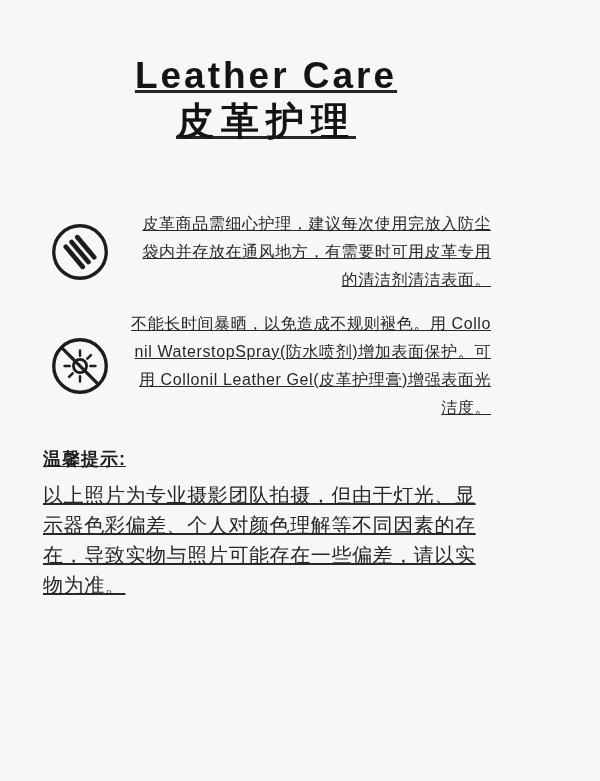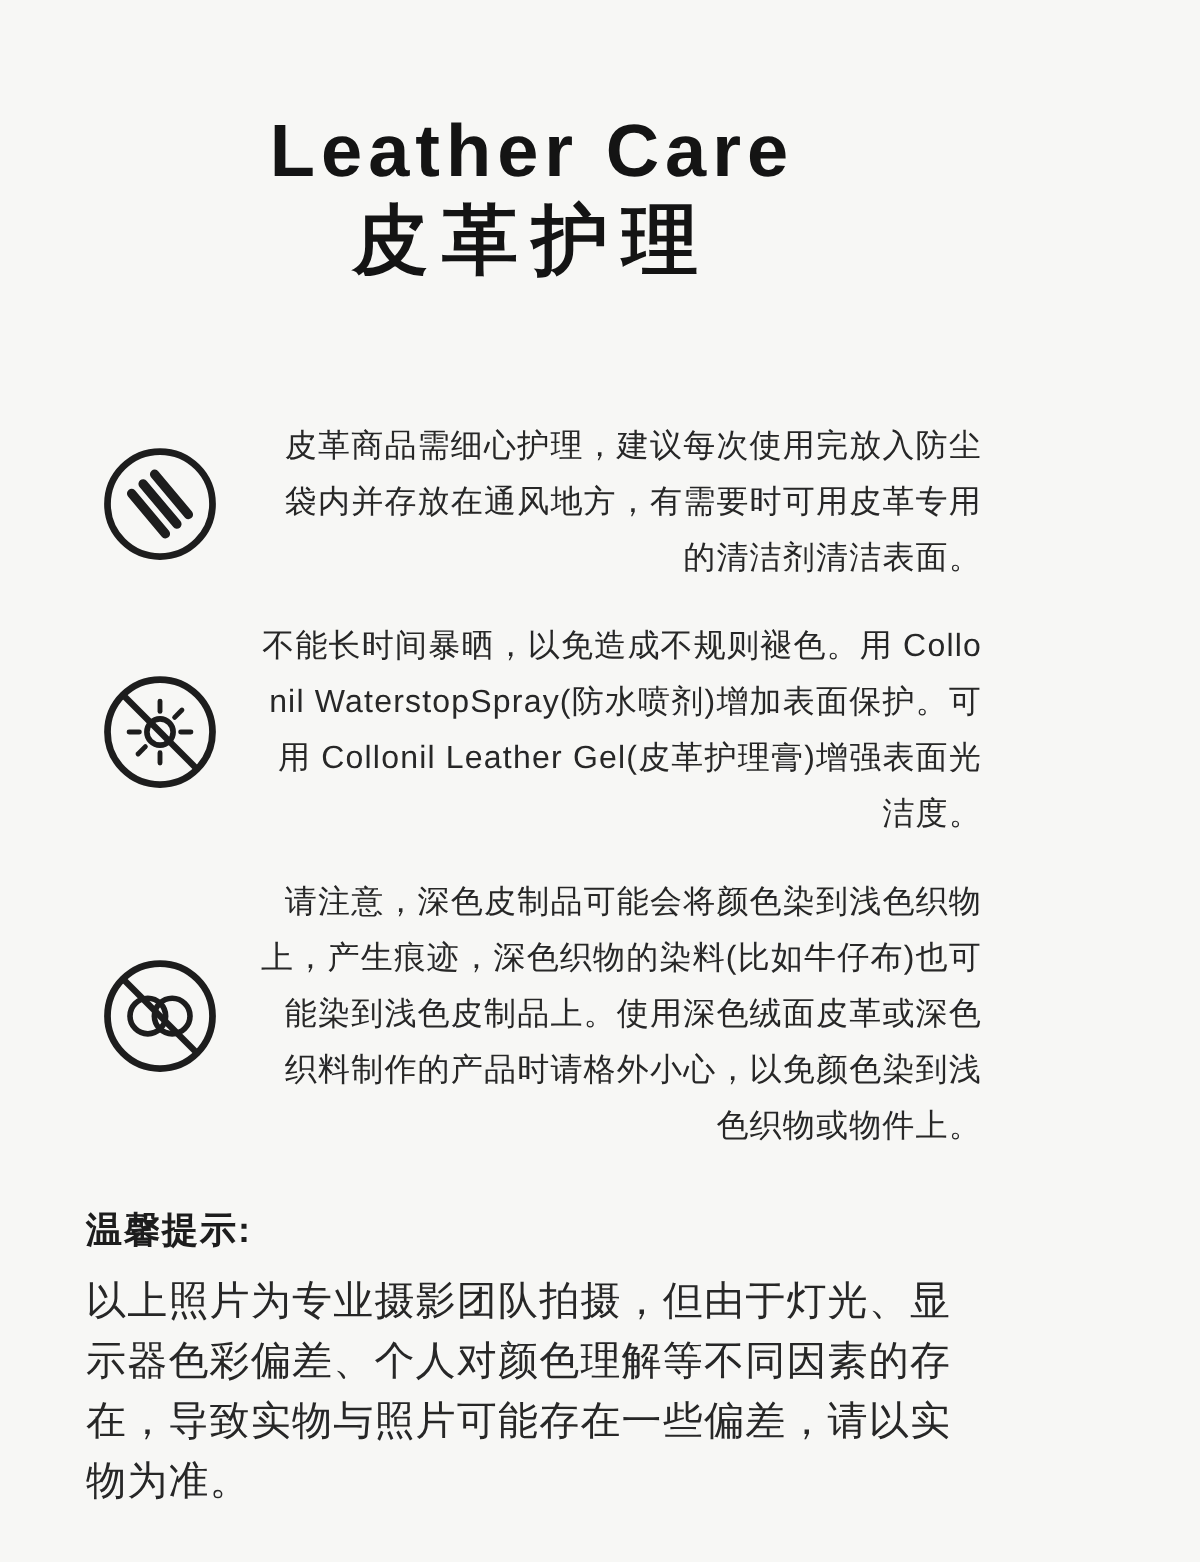--- a/index.html
+++ b/index.html
@@ -3,21 +3,21 @@
 <meta charset="utf-8">
 <style>
   html, body { margin: 0; padding: 0; }
   body {
     width: 600px; height: 781px;
     background: #f7f7f5;
     font-family: "Liberation Sans", "DejaVu Sans", sans-serif;
     color: #272727;
     overflow: hidden;
   }
-  .page { width: 532px; height: 781px; }
+  .page { width: 532px; height: 781px; text-decoration: underline; }
   .header { padding-top: 54px; text-align: center; }
   .title-en {
     margin: 0; font-size: 37px; line-height: 43px;
     font-weight: 700; letter-spacing: 3px; color: #141414;
   }
   .title-zh {
     margin: 6px 0 0; font-size: 38px; line-height: 36px;
     font-weight: 700; letter-spacing: 7px; color: #141414; text-align: center;
   }
   .care-list {
@@ -88,31 +88,20 @@
             <line x1="39.8" y1="39.8" x2="43.7" y2="43.7"></line>
             <line x1="24.2" y1="39.8" x2="20.3" y2="43.7"></line>
           </g>
           <line x1="13.5" y1="13.5" x2="50.5" y2="50.5" stroke-width="3.4" stroke-linecap="round"></line>
         </svg>
       </span>
       <p class="care-text">不能长时间暴晒，以免造成不规则褪色。用 Collonil WaterstopSpray(防水喷剂)增加表面保护。可用 Collonil Leather Gel(皮革护理膏)增强表面光洁度。</p>
     </li>
 
 
-    <li class="care-row">
-      <span class="care-icon">
-        <svg viewBox="0 0 64 64" fill="none" stroke="currentColor">
-          <circle cx="32" cy="32" r="28" stroke-width="3.6"></circle>
-          <circle cx="25.5" cy="32" r="9.5" stroke-width="3"></circle>
-          <circle cx="38.5" cy="32" r="9.5" stroke-width="3"></circle>
-          <line x1="13.5" y1="13.5" x2="50.5" y2="50.5" stroke-width="3.4" stroke-linecap="round"></line>
-        </svg>
-      </span>
-      <p class="care-text">请注意，深色皮制品可能会将颜色染到浅色织物上，产生痕迹，深色织物的染料(比如牛仔布)也可能染到浅色皮制品上。使用深色绒面皮革或深色织料制作的产品时请格外小心，以免颜色染到浅色织物或物件上。</p>
-    </li>
 
   </ul>
 
   <section class="tips">
     <h3 class="tips-title">温馨提示:</h3>
     <p class="tips-body">以上照片为专业摄影团队拍摄，但由于灯光、显示器色彩偏差、个人对颜色理解等不同因素的存在，导致实物与照片可能存在一些偏差，请以实物为准。</p>
   </section>
 
 </div>
 

